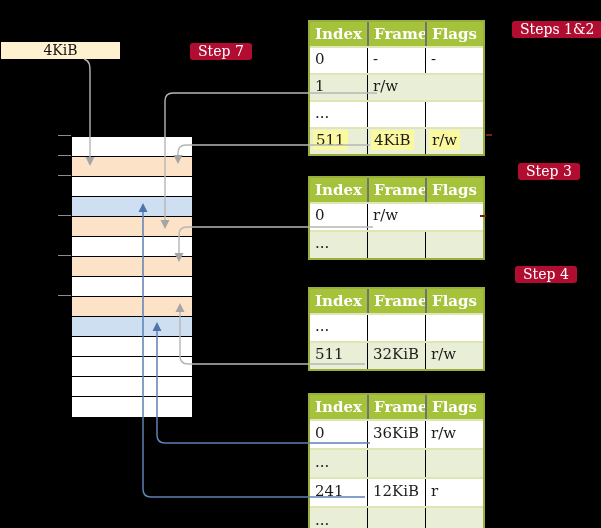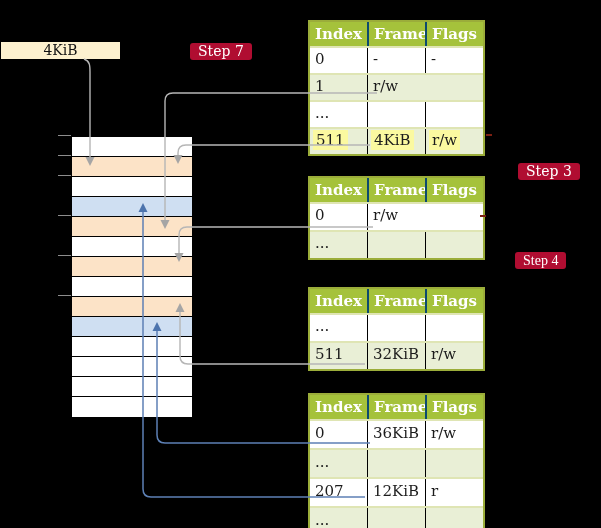--- a/index.html
+++ b/index.html
@@ -13,41 +13,41 @@
     background:#fdf1cf;color:#111;font-size:14px;line-height:17px;text-align:center;
   }
   
   .step-label{
     position:absolute;height:17px;line-height:17px;padding:0 8px;
     background:#b00d31;color:#fff;font-size:14px;border-radius:3px;white-space:nowrap;
   }
   #step0{left:190px;top:43px;}
   #steps12{left:512px;top:21px;}
   #step3{left:518px;top:163px;}
-  #step4{left:515px;top:252px;font-family:Liberation Serif, serif;}
+  #step4{left:515px;top:266px;}
   
   #memory{
     position:absolute;left:71px;top:136px;width:120px;
     border:1px solid #000;
   }
   .mem-row{height:20px;box-sizing:border-box;border-bottom:1px solid #000;}
   .mem-row:last-child{border-bottom:none;}
   .mem-row.white{background:#ffffff;}
   .mem-row.peach{background:#fce3c7;}
   .mem-row.blue{background:#cfdff2;}
   .tick{position:absolute;left:58px;width:13px;height:1px;background:#8d8d8d;}
   
   .ptable{
     position:absolute;left:308px;width:177px;box-sizing:border-box;
     border:2px solid #9bad3a;background:#fff;font-size:15px;color:#1c1c1c;
   }
   .ptable .hd{display:flex;background:#a5c23b;height:24px;line-height:24px;}
   .ptable .hd .hc{
     box-sizing:border-box;width:58px;padding-left:5px;color:#fff;font-weight:bold;
-    border-left:2px solid #0c4a6e;overflow:hidden;
+    border-left:2px solid #737373;overflow:hidden;
   }
   .ptable .hd .hc:first-child{width:57px;border-left:none;}
   .ptable .tr{display:flex;border-top:2px solid #dfe5b4;}
   .t1 .tr{height:25px;line-height:22px;}
   .t2 .tr,.t3 .tr{height:26px;line-height:23px;}
   .t4 .tr{height:27px;line-height:24px;}
   .ptable .tr.alt{background:#e9efd6;}
   .ptable .tc{
     box-sizing:border-box;width:58px;padding-left:5px;
     border-left:1px solid #000;overflow:hidden;white-space:nowrap;
@@ -62,20 +62,21 @@
   #arrows{position:absolute;left:0;top:0;pointer-events:none;}
 </style>
 </head>
 <body>
 
 <div id="canvas">
 
   <div class="frame-box">4KiB</div>
 
   <div class="step-label" id="step0">Step 7</div>
+  <div class="step-label" id="steps12">Steps 1&amp;2</div>
   <div class="step-label" id="step3">Step 3</div>
   <div class="step-label" id="step4">Step 4</div>
 
   <div id="memory">
       <div class="mem-row white"></div>
       <div class="mem-row peach"></div>
       <div class="mem-row white"></div>
       <div class="mem-row blue"></div>
       <div class="mem-row peach"></div>
       <div class="mem-row white"></div>
@@ -168,21 +169,21 @@
       <div class="tc">0</div>
       <div class="tc">36KiB</div>
       <div class="tc">r/w</div>
     </div>
     <div class="tr alt">
       <div class="tc">...</div>
       <div class="tc"></div>
       <div class="tc"></div>
     </div>
     <div class="tr">
-      <div class="tc">207</div>
+      <div class="tc">241</div>
       <div class="tc">12KiB</div>
       <div class="tc">r</div>
     </div>
     <div class="tr alt">
       <div class="tc">...</div>
       <div class="tc"></div>
       <div class="tc"></div>
     </div>
   </div>
 

